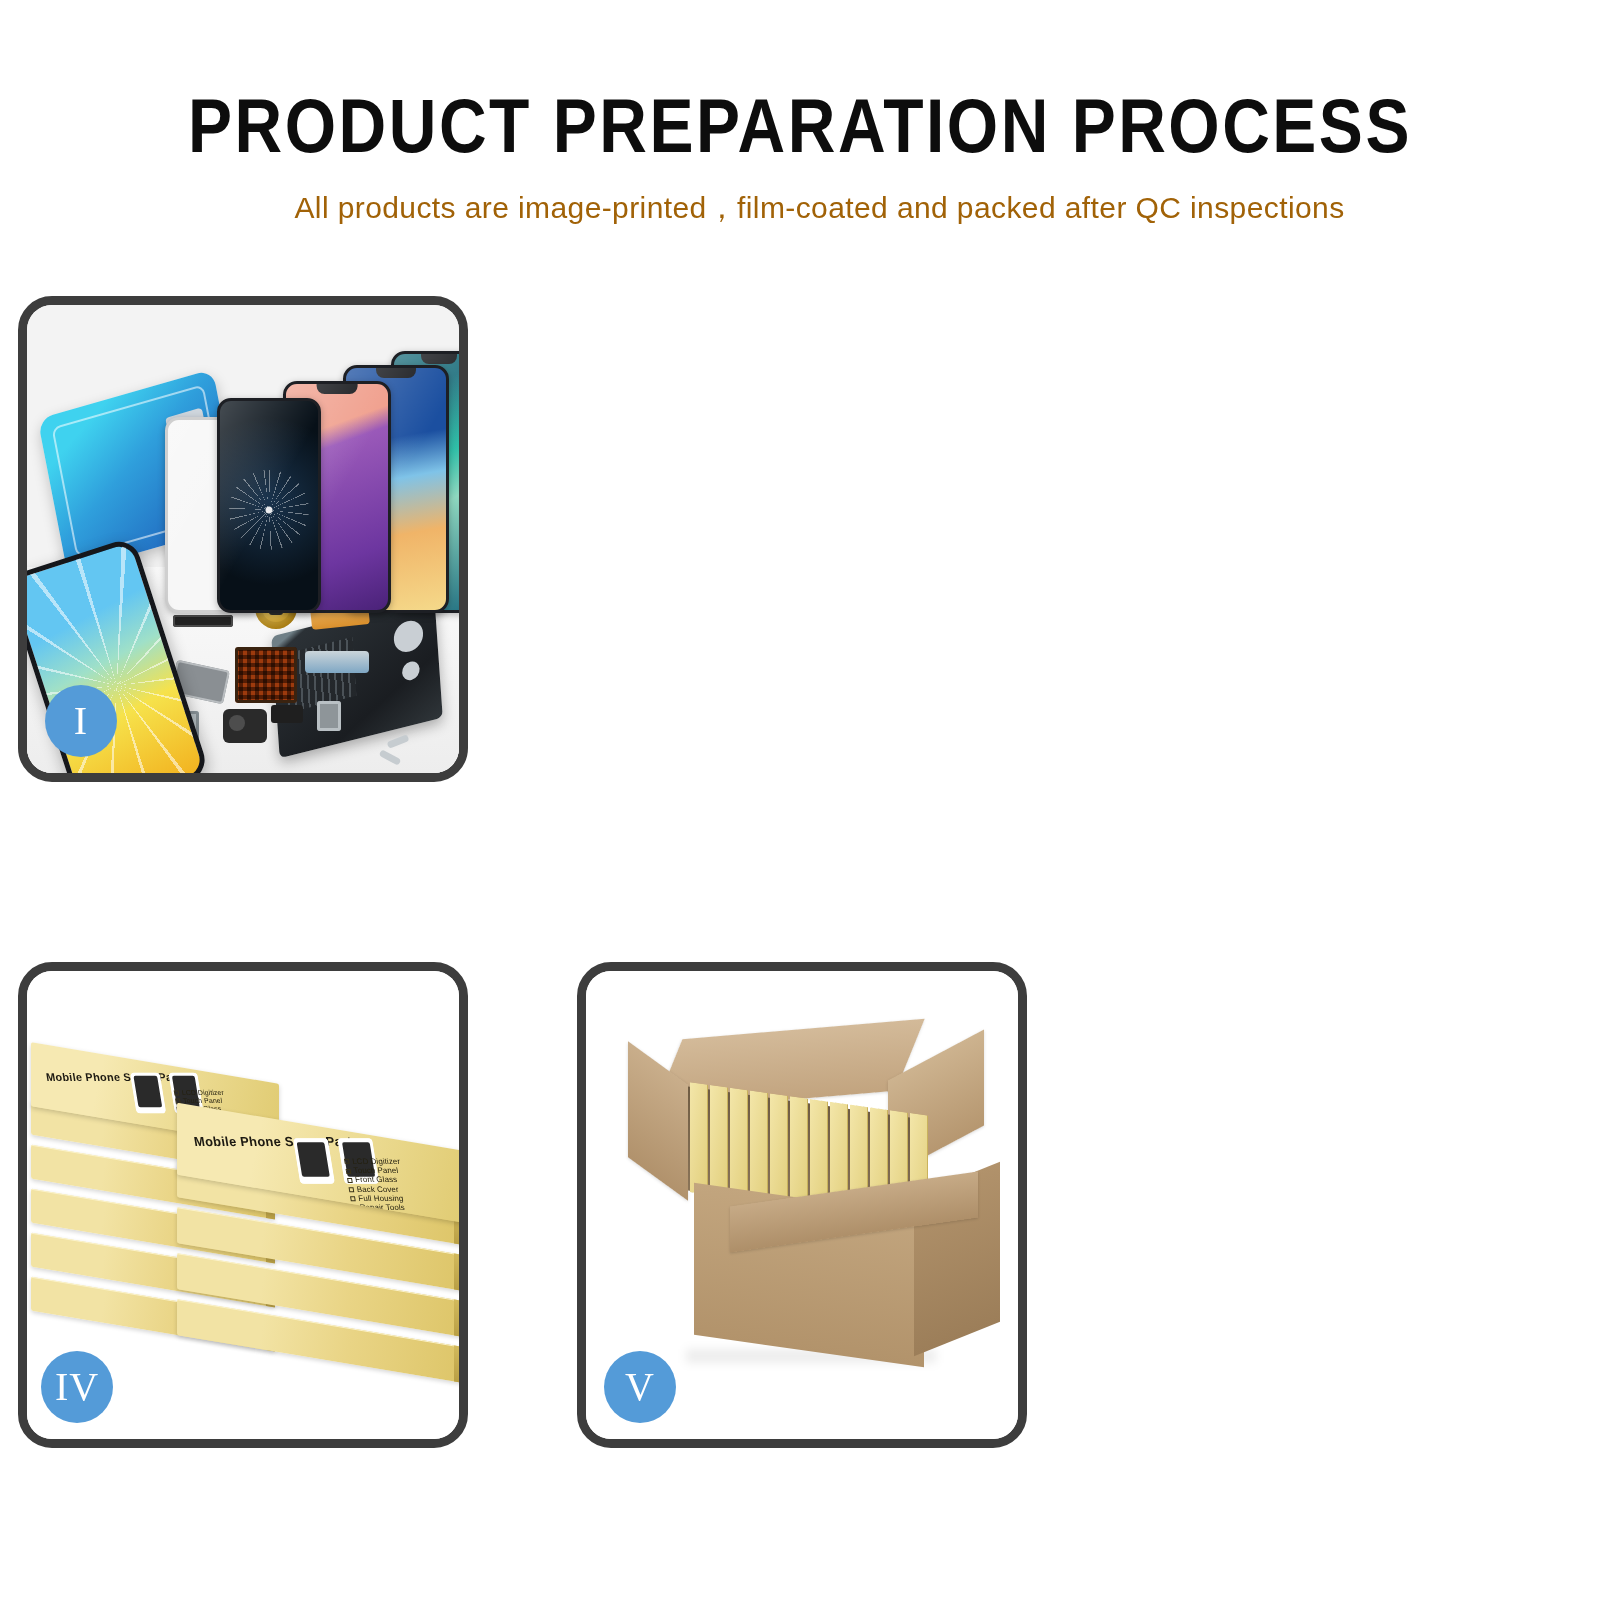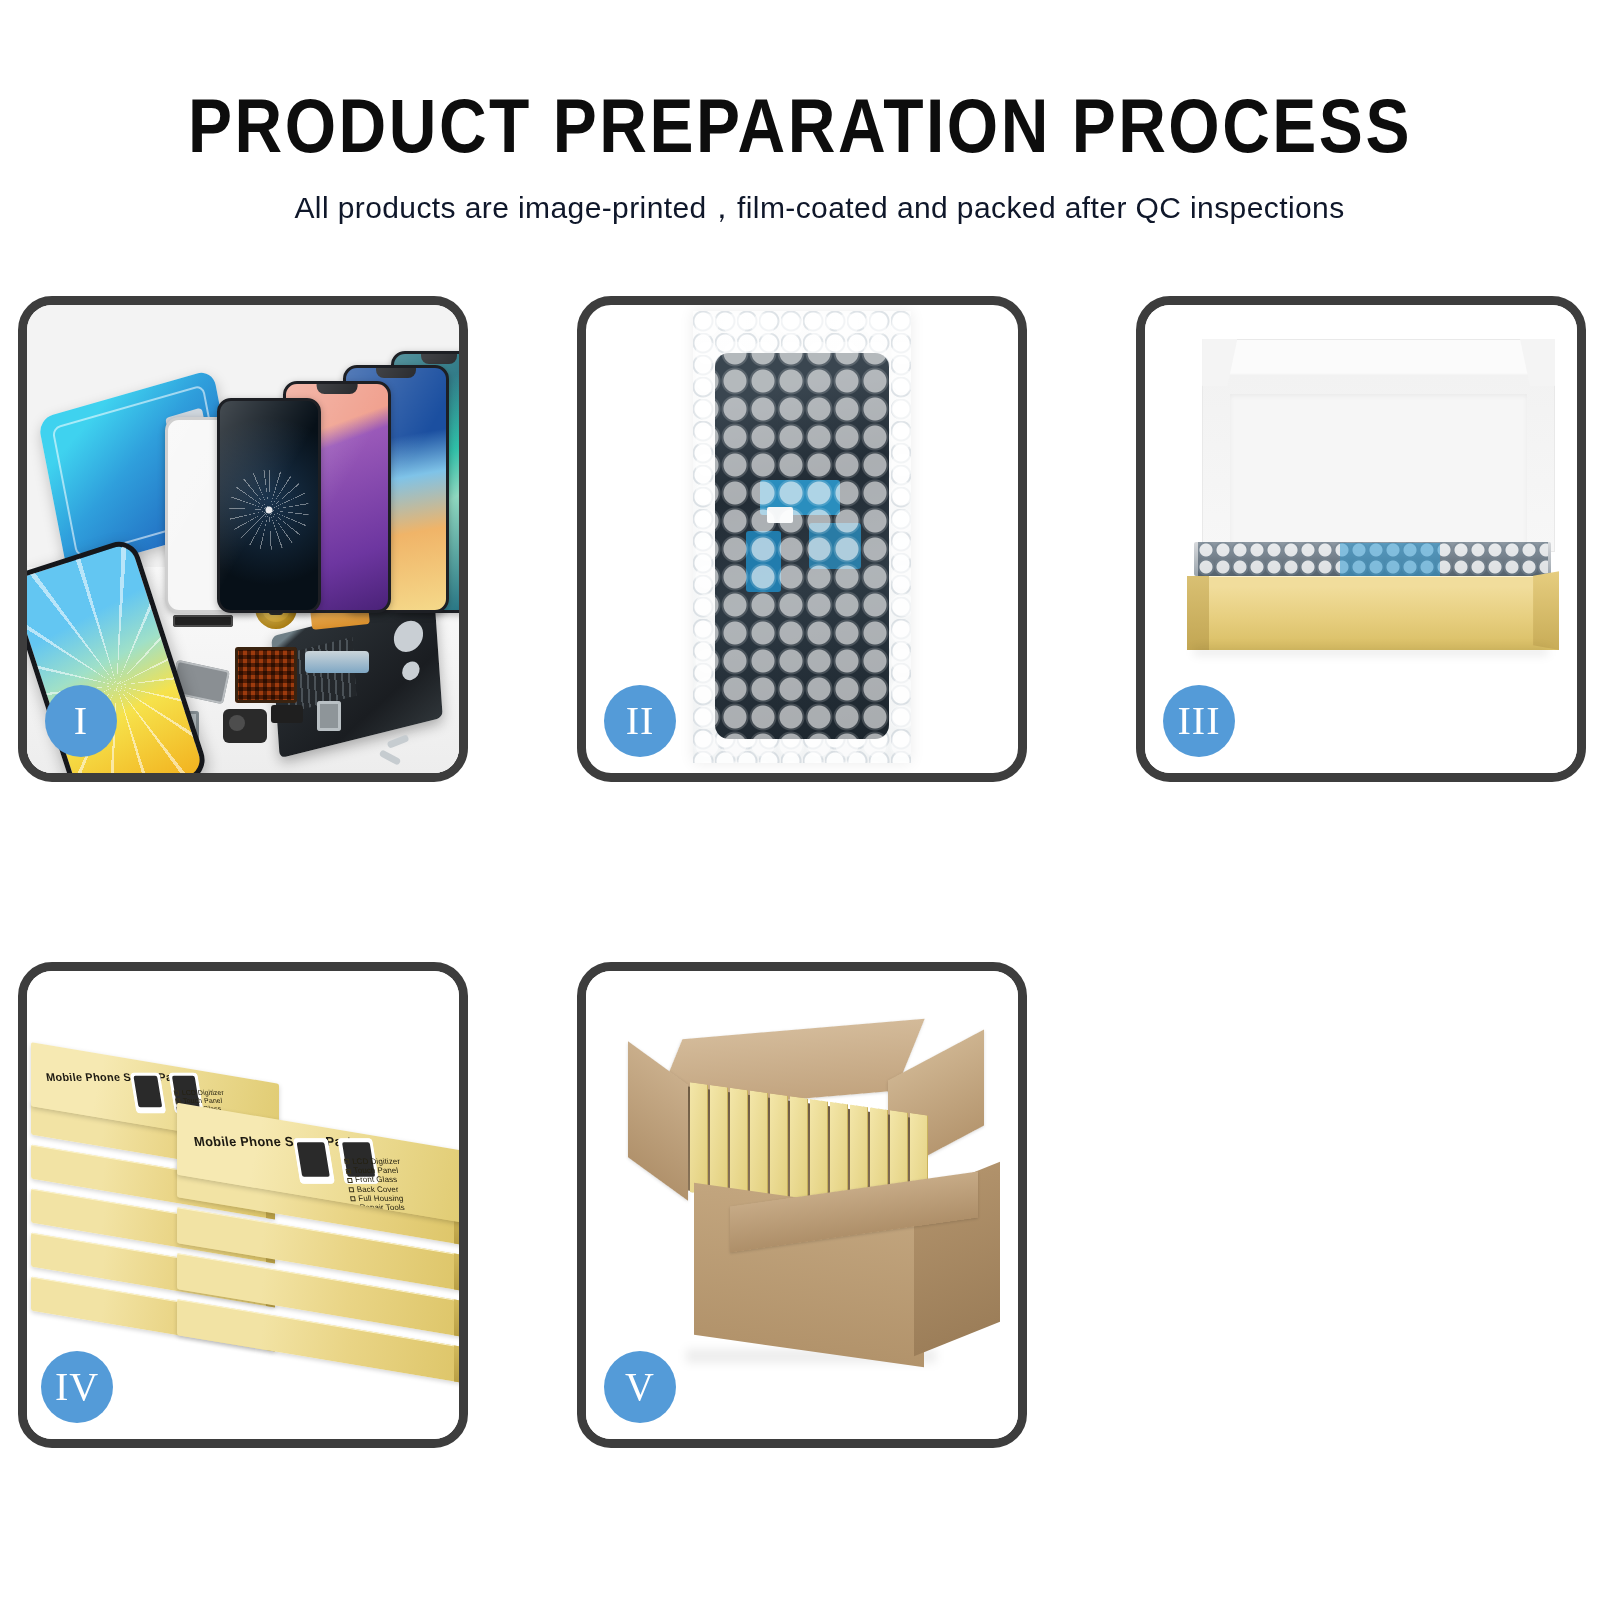--- a/index.html
+++ b/index.html
@@ -22,21 +22,21 @@
     transform: scaleY(1.14);
     transform-origin: top center;
     white-space: nowrap;
     font-family: "Liberation Sans", sans-serif;
   }
   .subtitle {
     margin-top: 30px;
     font-size: 30px;
     font-weight: 400;
     letter-spacing: .4px;
-    color: #0f172a;
+    color: #a16207;
     white-space: nowrap;
     padding-left: 39px;
   }
 
   
   .grid {
     position: absolute;
     left: 18px; top: 296px;
     width: 1568px; height: 1152px;
     display: grid;
@@ -428,55 +428,21 @@
           <div class="part spk2"></div>
           <div class="part screw1"></div>
           <div class="part screw2"></div>
         </div>
       </div>
       <div class="badge">
         <span>I</span>
       </div>
     </div>
 
-    <div class="panel r1c2">
-      <div class="photo">
-        <div class="bubble-wrap">
-          <div class="bw-pouch"></div>
-          <div class="bw-inner">
-            <span class="bw-blue1"></span>
-            <span class="bw-blue2"></span>
-            <span class="bw-blue3"></span>
-            <span class="bw-label"></span>
-          </div>
-          <div class="bw-bubbles"></div>
-        </div>
-      </div>
-      <div class="badge">
-        <span>II</span>
-      </div>
-    </div>
-
-    <div class="panel r1c3">
-      <div class="photo p3">
-        <div class="giftbox">
-          <div class="gb-lid">
-            <div class="gb-lid-inner"></div>
-          </div>
-          <div class="gb-tray-top"></div>
-          <div class="gb-bubble"></div>
-          <div class="gb-bub-blue"></div>
-          <div class="gb-base"></div>
-          <div class="gb-shadow"></div>
-        </div>
-      </div>
-      <div class="badge">
-        <span>III</span>
-      </div>
-    </div>
+
 
     <div class="panel r2c1">
       <div class="photo p4">
         <div class="stack">
 
           <div class="gbox gl gl5">
               <span class="gbox-edge"></span>
             </div>
           <div class="gbox gl gl4">
               <span class="gbox-edge"></span>

